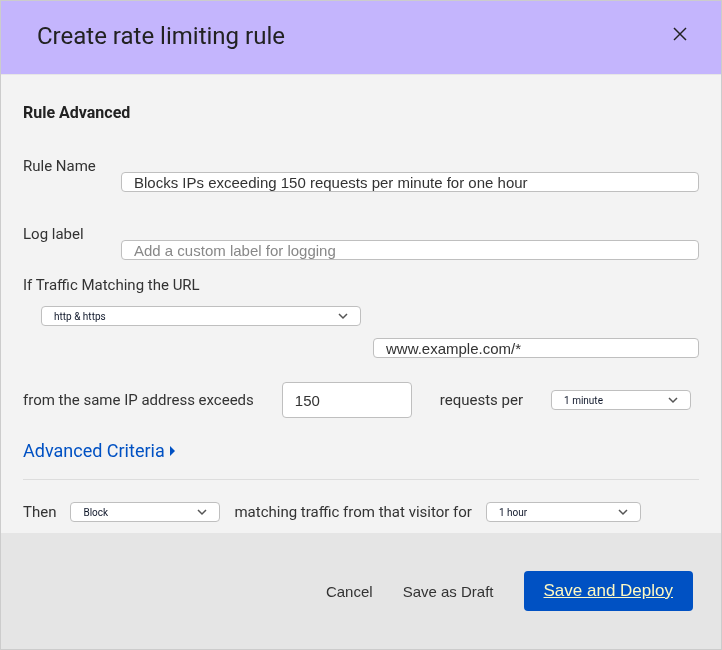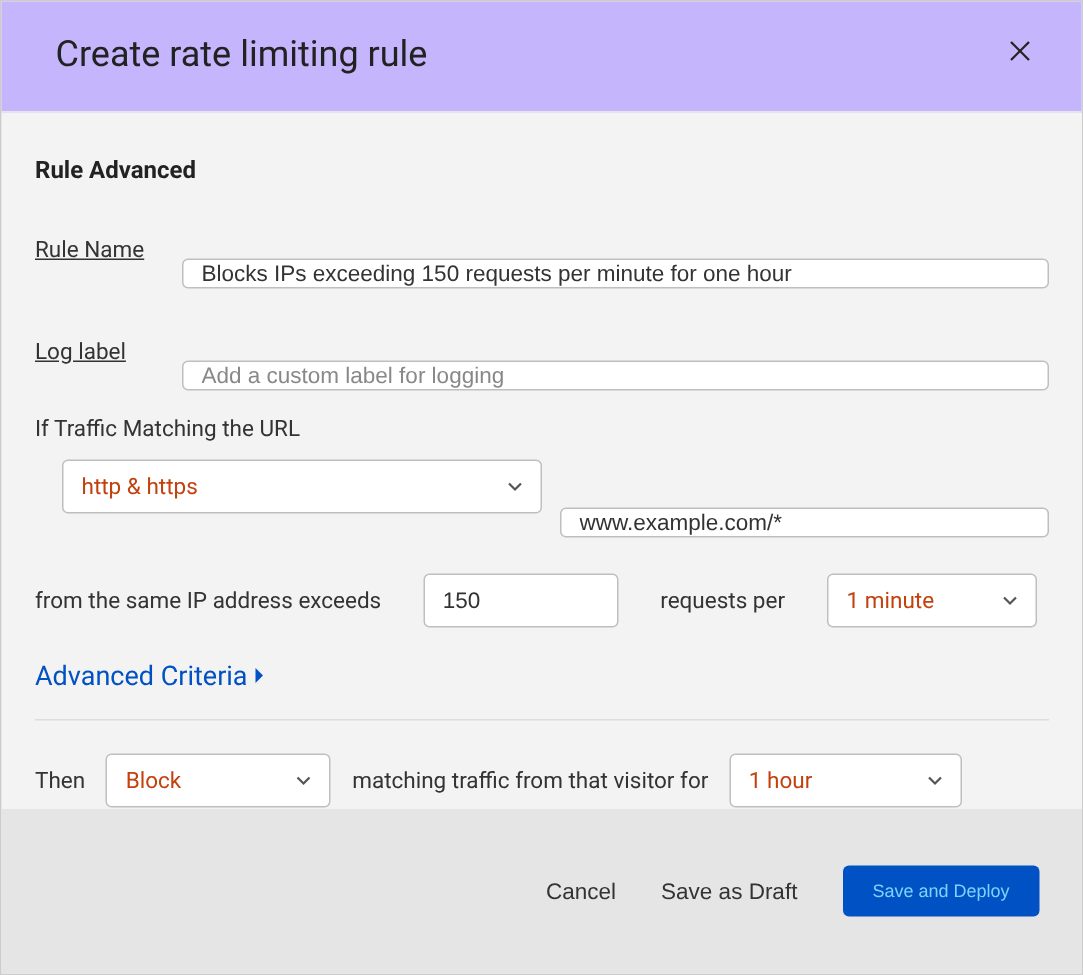--- a/index.html
+++ b/index.html
@@ -64,21 +64,20 @@
       display: flex;
       align-items: center;
       margin-bottom: 16px;
       gap: 10px;
     }
     .form-label {
       font-size: 15px;
       color: #333;
       width: 88px;
       flex-shrink: 0;
-      text-decoration: underline;
     }
     .text-input {
       flex: 1;
       height: 20px;
       border: 1px solid #bfbfbf;
       border-radius: 4px;
       padding: 0 12px;
       font-size: 15px;
       background: #fff;
       color: #333;
@@ -93,27 +92,27 @@
       margin-top: 10px;
       margin-bottom: 12px;
     }
     .url-row {
       display: flex;
       gap: 12px;
       margin-bottom: 24px;
       padding-left: 18px;
     }
     .select-box {
-      height: 36px;
+      height: 20px;
       border: 1px solid #bfbfbf;
       border-radius: 4px;
       background: #fff;
       padding: 0 36px 0 12px;
-      font-size: 15px;
-      color: #c2410c;
+      font-size: 10px;
+      color: #0f172a;
       display: flex;
       align-items: center;
       cursor: pointer;
       position: relative;
     }
     .select-box .caret {
       position: absolute;
       right: 12px;
       top: 50%;
       transform: translateY(-50%);
@@ -192,26 +191,27 @@
     }
     .footer-link {
       font-size: 15px;
       color: #333;
       background: none;
       border: none;
       cursor: pointer;
     }
     .primary-btn {
       background: #0051c3;
-      color: #7dd3fc;
+      color: #fef9c3;
       border: none;
       border-radius: 4px;
       padding: 10px 20px;
-      font-size: 12px;
-      cursor: pointer;
+      font-size: 17px;
+      cursor: pointer;
+      text-decoration: underline;
     }
   </style>
 </head>
 <body>
 
 <div class="dialog">
 
   <div class="dialog-header">
     <h1 class="dialog-title">Create rate limiting rule</h1>
     <button class="close-btn">

